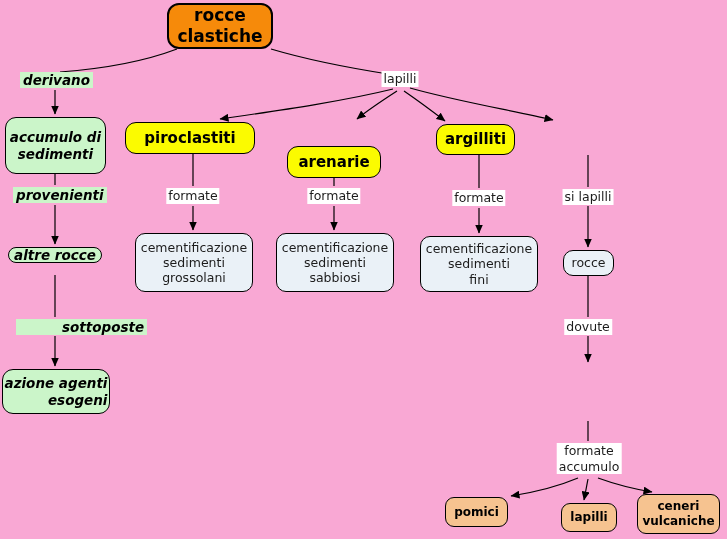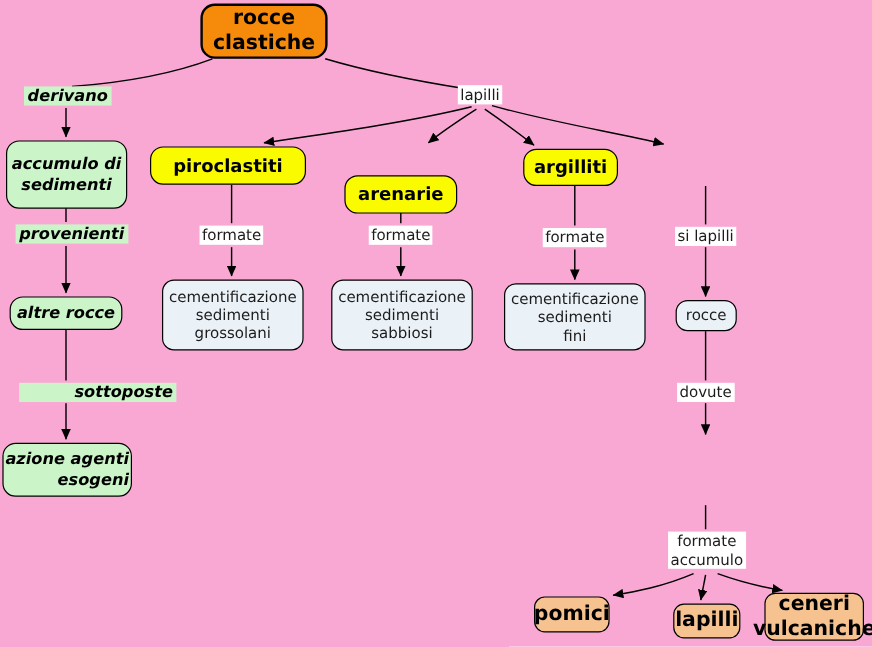--- a/index.html
+++ b/index.html
@@ -6,21 +6,21 @@
   .canvas{position:relative;width:727px;height:539px;background:#f9a8d4;overflow:hidden;
           font-family:"DejaVu Sans",sans-serif;}
   .edges{position:absolute;left:0;top:0;pointer-events:none;}
   .node{position:absolute;box-sizing:border-box;display:flex;align-items:center;justify-content:center;
         text-align:center;border:1.8px solid #000;border-radius:11px;background:#fff;
         white-space:pre-line;color:#000;line-height:1.22;}
   .root{background:var(--root-box,#F68A0A);font-weight:bold;font-size:17px;border-width:2px;border-radius:12px;}
   .ybox{background:var(--yellow-box,#FBFB00);font-weight:bold;font-size:15px;}
   .gbox{background:var(--green-box,#CBF5C9);font-weight:bold;font-style:italic;font-size:13.5px;}
   .dbox{background:var(--detail-box,#EAF1F7);font-weight:normal;font-size:12.5px;border-width:1.2px;color:#1c1c1c;border-radius:10px;}
-  .pbox{background:var(--product-box,#F6C390);font-weight:bold;font-size:17px;border-radius:9px;}
+  .pbox{background:var(--product-box,#F6C390);font-weight:bold;font-size:12px;border-radius:9px;}
   .linklabel{position:absolute;font-size:12.5px;color:#1c1c1c;white-space:pre-line;text-align:center;
              transform:translateX(-50%);background:#fff;padding:0 2px;line-height:1.25;}
   .glabel{position:absolute;font-size:13.5px;font-weight:bold;font-style:italic;color:#000;
           background:var(--green-box,#CBF5C9);padding:0 3px;line-height:1.2;}
 </style>
 </head>
 <body>
 
 <div class="canvas">
 
@@ -61,21 +61,21 @@
     </g>
   </svg>
 
   <div class="node root" style="left:167px;top:3px;width:106px;height:46px;">rocce
 clastiche</div>
 
   <div class="glabel" style="left:20px;top:72px;">derivano</div>
   <div class="node gbox" style="left:5px;top:117px;width:101px;height:57px;">accumulo di
 sedimenti</div>
   <div class="glabel" style="left:13px;top:187px;">provenienti</div>
-  <div class="node gbox" style="left:8px;top:247px;width:94px;height:28px;">altre rocce</div>
+  <div class="node gbox" style="left:8px;top:247px;width:94px;height:16px;">altre rocce</div>
   <div class="glabel" style="left:16px;top:319px;padding-left:46px;">sottoposte</div>
   <div class="node gbox" style="left:2px;top:369px;width:108px;height:45px;text-align:right;">azione agenti
 esogeni</div>
 
   <div class="linklabel" style="left:400px;top:71px;">lapilli</div>
 
   <div class="node ybox" style="left:125px;top:122px;width:130px;height:32px;">piroclastiti</div>
   <div class="node ybox" style="left:287px;top:122px;width:94px;height:32px;margin-top:24px;">arenarie</div>
   <div class="node ybox" style="left:436px;top:124px;width:79px;height:31px;">argilliti</div>
 

